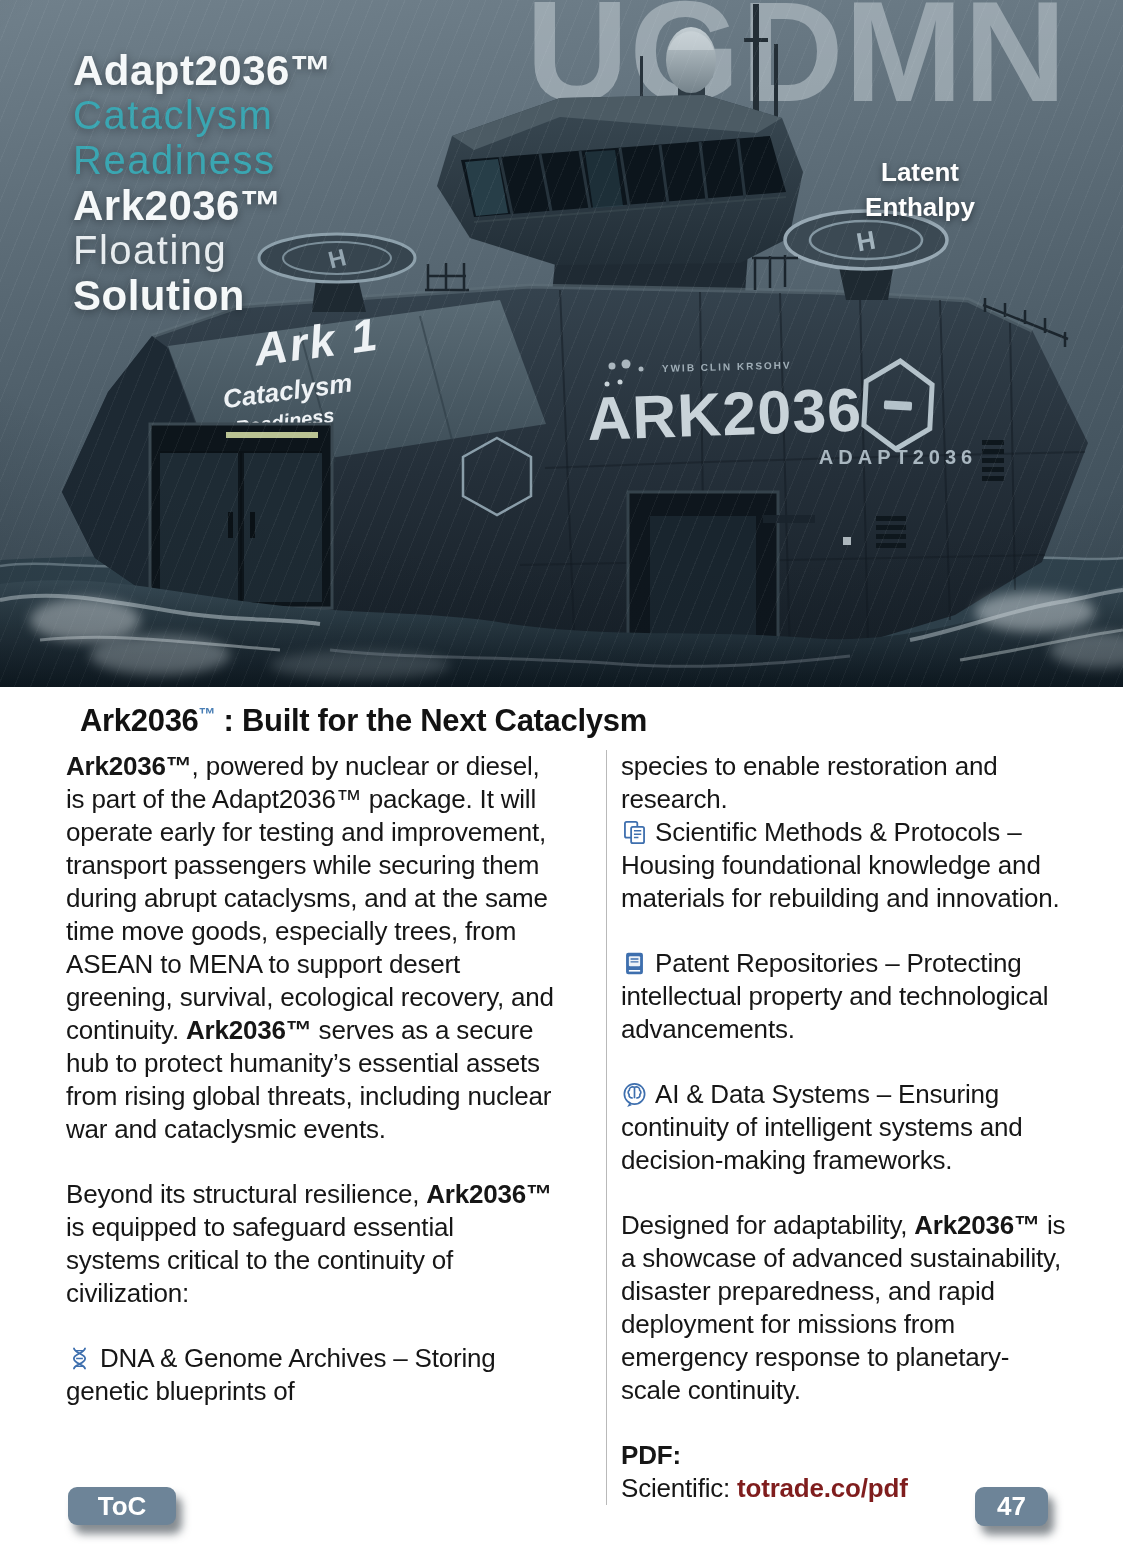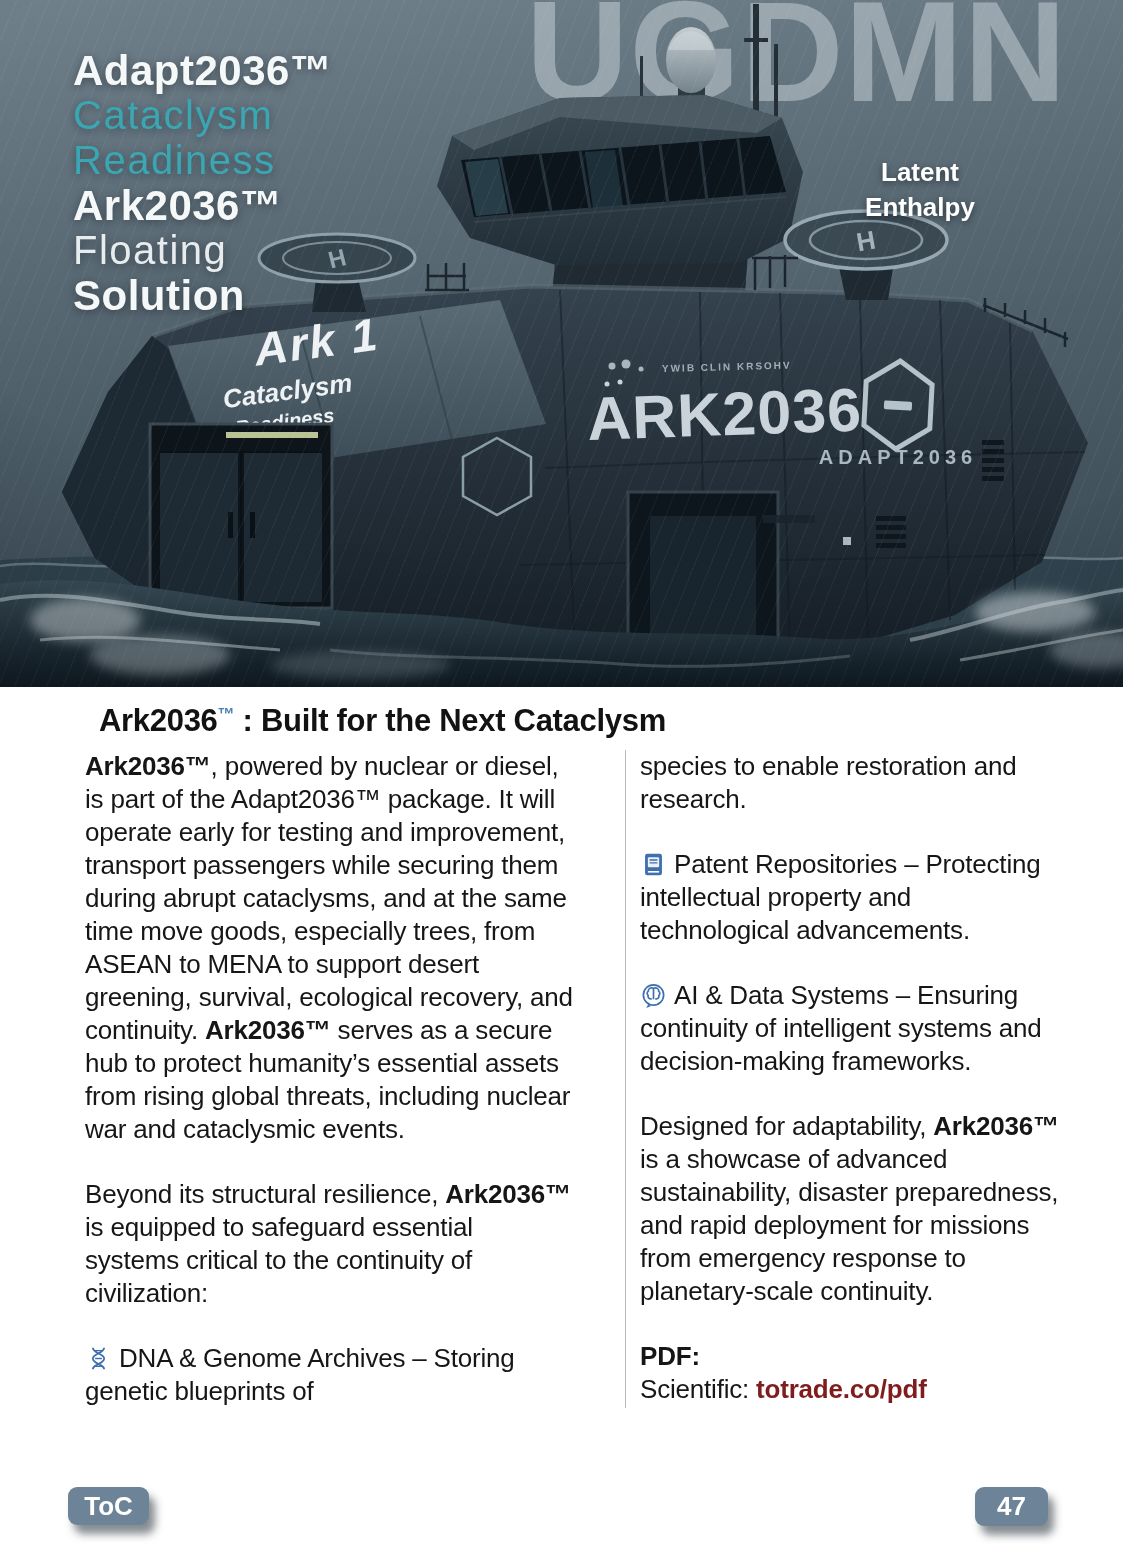--- a/index.html
+++ b/index.html
@@ -33,21 +33,21 @@
   }
   .ht-bold  { font-size: 42px; font-weight: 800; color: #f5f8f9; letter-spacing: .5px; }
   .ht-teal  { font-size: 40px; font-weight: 400; color: #3aa6b2; letter-spacing: 1.5px; }
   .ht-light { font-size: 40px; font-weight: 400; color: #e7ecef; letter-spacing: 1.5px; }
   .corner-label {
     position: absolute; left: 845px; top: 155px; width: 150px; z-index: 4;
     text-align: center; color: #ffffff; font-size: 26px; font-weight: 700;
     line-height: 35px; text-shadow: 0 2px 6px rgba(10,16,21,.55);
   }
   
-  .article { position: absolute; left: 0; top: 687px; width: 1123px; padding-left: 19px; }
+  .article { position: absolute; left: 0; top: 687px; width: 1123px; }
   .heading {
     margin: 16px 0 11px 80px; font-size: 31px; font-weight: 700;
     color: #121212; letter-spacing: -0.3px;
   }
   .heading .tm { color: #4a7fb5; font-size: 17px; vertical-align: 11px; }
   .cols { display: grid; grid-template-columns: 500px 1fr; margin: 0 56px 0 66px; gap: 40px; }
   .col-left  { padding-right: 12px; }
   .col-right { border-left: 1.5px solid #b9b9b9; padding-left: 14px; }
   .body-p {
     margin: 0; font-size: 26px; line-height: 33px; color: #161616;
@@ -56,21 +56,21 @@
   .spacer { height: 32px; }
   .em-icon { display: inline-block; width: 27px; height: 27px; margin-right: 7px; vertical-align: -5px; }
   .em-icon svg { width: 100%; height: 100%; display: block; }
   .link { color: #7f1d1d; }
   
   .badge {
     position: absolute; display: flex; align-items: center; justify-content: center;
     background: #6d8498; color: #fff; font-weight: 700; font-size: 26px;
     border-radius: 9px; box-shadow: 6px 9px 9px rgba(35,45,55,.55);
   }
-  .badge-toc  { left: 68px;  top: 1487px; width: 81px; height: 38px; }
+  .badge-toc  { left: 68px;  top: 1487px; width: 108px; height: 38px; }
   .badge-page { left: 975px; top: 1487px; width: 73px; height: 39px; }
 </style>
 </head>
 <body>
 
 <div class="page">
 
   <div class="hero">
     <div class="watermark">UGDMN</div>
 
@@ -246,20 +246,25 @@
           <div class="spacer"></div>
           <p class="body-p"><span>Beyond its structural resilience, </span><span style="font-weight: 700;">Ark2036™</span><span> is equipped to safeguard essential systems critical to the continuity of civilization:</span></p>
           <div class="spacer"></div>
           <p class="body-p"><span class="em-icon"><svg viewBox="0 0 24 24" fill="none" stroke="#3e6fae" stroke-width="1.6">
                 <path d="M7 2.5c0 5 10 5 10 9.5M17 2.5c0 5-10 5-10 9.5M7 12c0 5 10 5 10 9.5M17 12c0 5-10 5-10 9.5"></path>
                 <path d="M8.2 5h7.6M8.2 19h7.6M9 12h6" stroke-width="1.3"></path>
               </svg></span><span>DNA &amp; Genome Archives – Storing genetic blueprints of</span></p>
         </div>
       <div class="col-right" id="col-right">
           <p class="body-p"><span>species to enable restoration and research.</span></p>
+          <p class="body-p"><span class="em-icon"><svg viewBox="0 0 24 24">
+                <rect x="3.5" y="2.5" width="11" height="14" rx="1.5" fill="#fff" stroke="#3e6fae" stroke-width="1.6"></rect>
+                <rect x="9" y="7" width="11.5" height="14.5" rx="1.5" fill="#fff" stroke="#3e6fae" stroke-width="1.6"></rect>
+                <path d="M11.5 10.5h6.5M11.5 13.5h6.5M11.5 16.5h4" stroke="#3e6fae" stroke-width="1.4" fill="none"></path>
+              </svg></span><span>Scientific Methods &amp; Protocols – Housing foundational knowledge and materials for rebuilding and innovation.</span></p>
           <div class="spacer"></div>
           <p class="body-p"><span class="em-icon"><svg viewBox="0 0 24 24">
                 <rect x="4.5" y="2.5" width="15" height="19" rx="2" fill="#3e6fae"></rect>
                 <rect x="7" y="5.5" width="10" height="9" rx="1" fill="#fff" opacity=".9"></rect>
                 <path d="M8.5 8h7M8.5 10.5h7" stroke="#3e6fae" stroke-width="1.2" fill="none"></path>
                 <path d="M7 18.5h10" stroke="#fff" stroke-width="1.4" fill="none"></path>
               </svg></span><span>Patent Repositories – Protecting intellectual property and technological advancements.</span></p>
           <div class="spacer"></div>
           <p class="body-p"><span class="em-icon"><svg viewBox="0 0 24 24" fill="none" stroke="#3e6fae" stroke-width="1.5">
                 <circle cx="12" cy="11.5" r="9"></circle>

